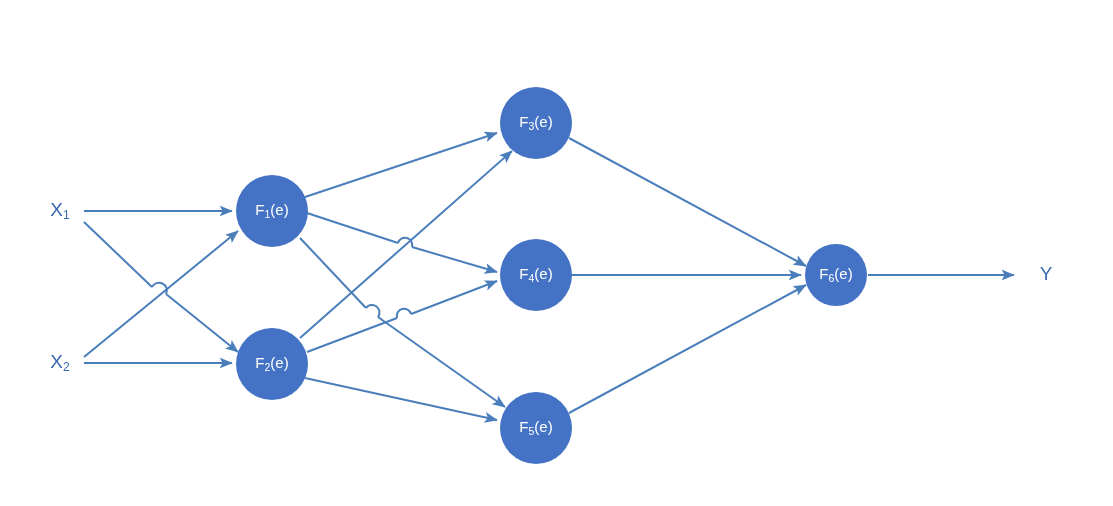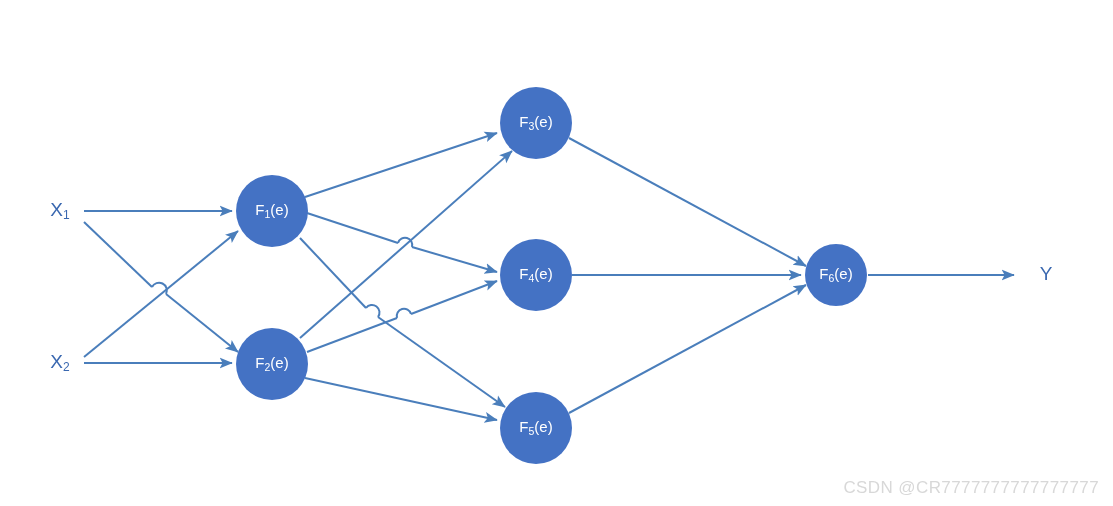--- a/index.html
+++ b/index.html
@@ -154,15 +154,14 @@
     </g>
 
     <g>
       <circle class="node-circle" cx="836" cy="275" r="31"></circle>
       <text class="node-label" x="836" y="275"><tspan>F</tspan><tspan class="sub" dy="4">6</tspan><tspan dy="-4">(e)</tspan></text>
     </g>
 
     <text class="io-label" x="1046" y="275">Y</text>
   </svg>
 
-  <div class="watermark">CSDN @CR7777777777777777</div>
 
 </div>
 
 </body></html>

